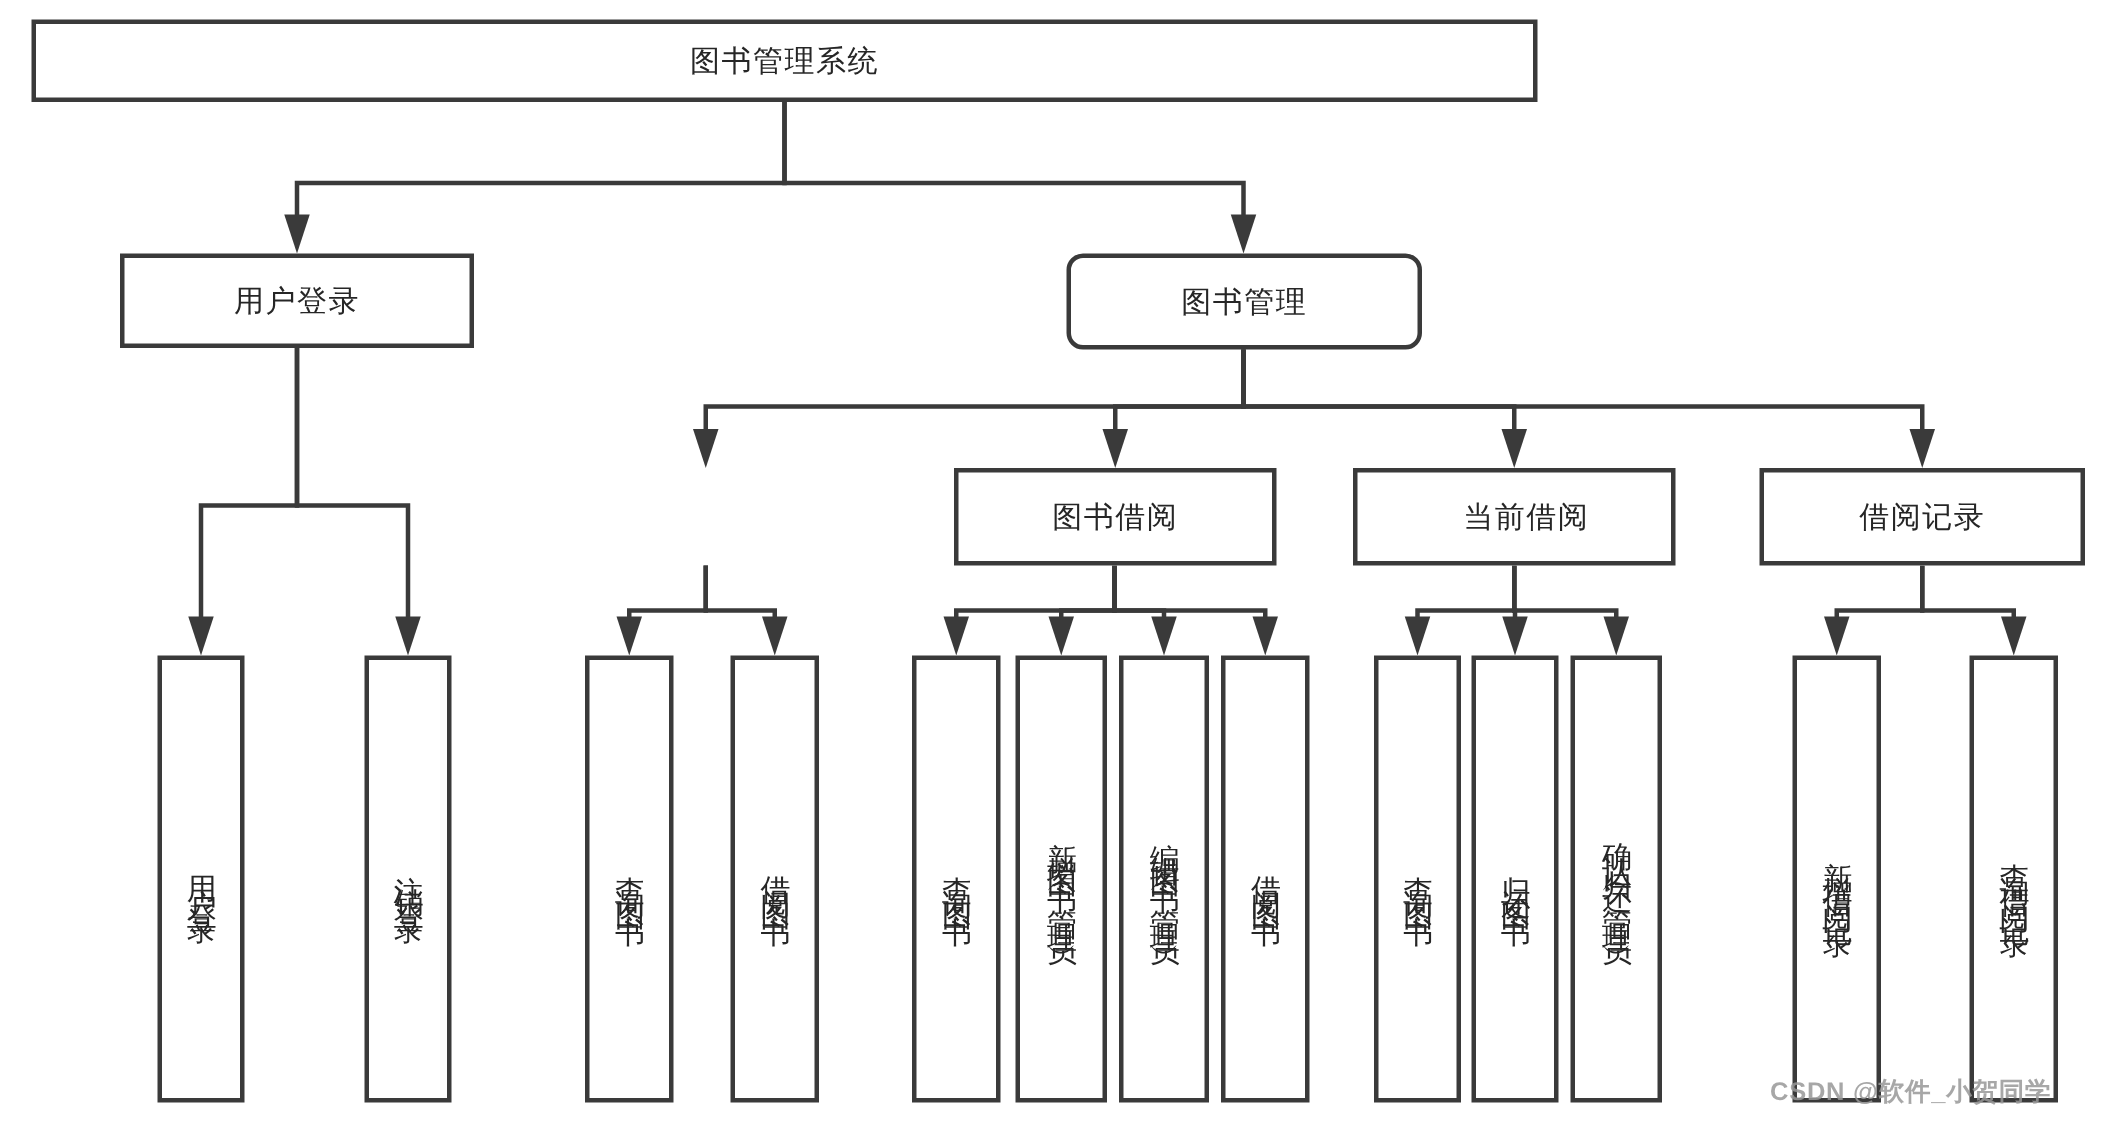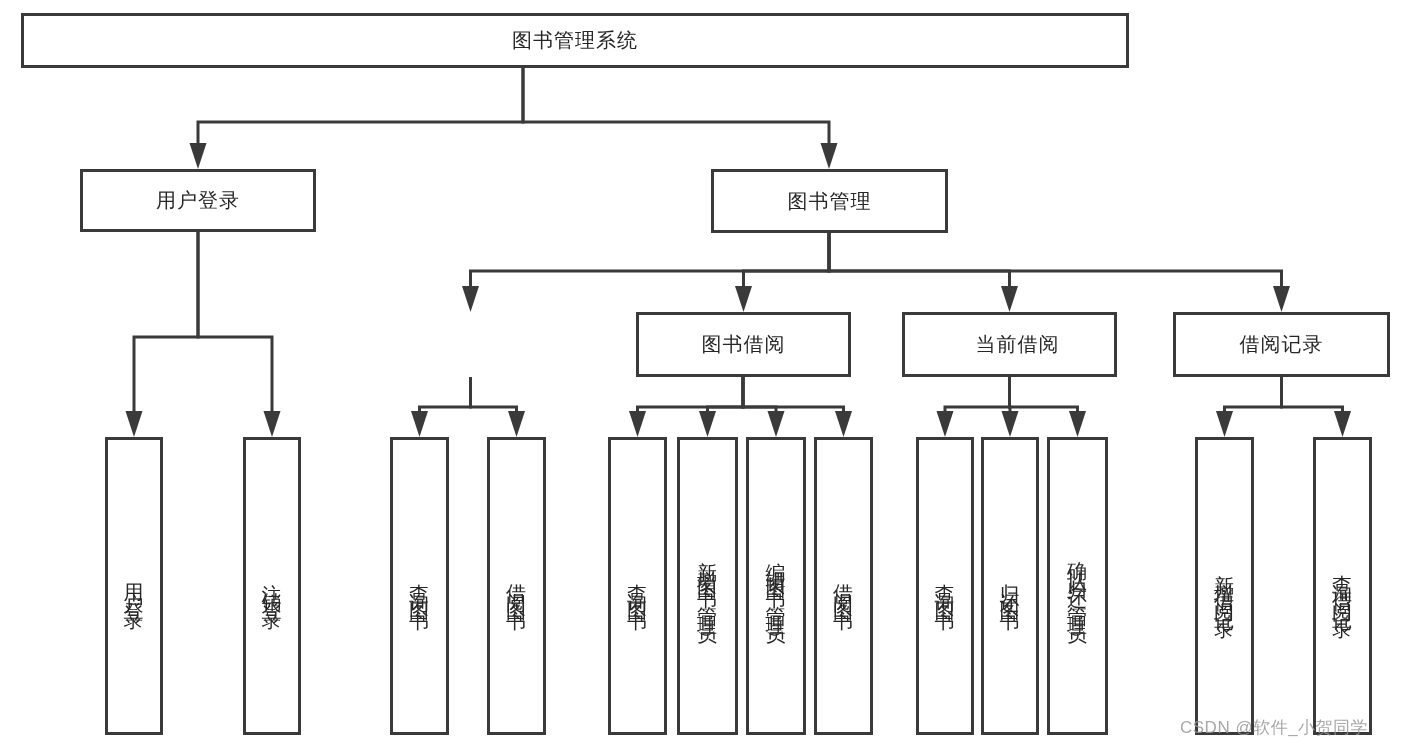--- a/index.html
+++ b/index.html
@@ -49,20 +49,21 @@
   .watermark {
     position: absolute;
     left: 1180px;
     top: 716px;
     width: 210px;
     font-size: 17px;
     letter-spacing: 0.5px;
     color: rgba(152, 152, 152, 0.85);
     z-index: 5;
     white-space: nowrap;
+    font-weight: bold;
   }
 </style>
 </head>
 <body>
 
 <div id="canvas">
 
   <svg id="connector-layer" width="1405" height="747" viewBox="0 0 1405 747" xmlns="http://www.w3.org/2000/svg">
     <g fill="none" stroke="#3a3a3a" stroke-width="3">
 
@@ -108,28 +109,28 @@
       <polygon points="767.5,411 784.5,411 776,437"></polygon>
       <polygon points="835,411 852,411 843.5,437"></polygon>
       <polygon points="936.5,411 953.5,411 945,437"></polygon>
       <polygon points="1001.5,411 1018.5,411 1010,437"></polygon>
       <polygon points="1069,411 1086,411 1077.5,437"></polygon>
       <polygon points="1216,411 1233,411 1224.5,437"></polygon>
       <polygon points="1334,411 1351,411 1342.5,437"></polygon>
     </g>
   </svg>
 
-  <div class="node" style="left:21px; top:13px; width:1108px; height:55px;">
+  <div class="node" style="left:21px; top:13px; width:1004px; height:55px;">
     <span>图书管理系统</span>
   </div>
 
   <div class="node" style="left:80px; top:169px; width:236px; height:63px;">
     <span>用户登录</span>
   </div>
-  <div class="node" style="left:711px; top:169px; width:237px; height:64px;">
+  <div class="node" style="left:711px; top:169px; width:237px; height:64px;border-radius:11px;">
     <span>图书管理</span>
   </div>
 
   <div class="node" style="left:636px; top:312px; width:215px; height:65px;">
     <span>图书借阅</span>
   </div>
   <div class="node" style="left:902px; top:312px; width:215px; height:65px;padding-left:16px;">
     <span>当前借阅</span>
   </div>
   <div class="node" style="left:1173px; top:312px; width:217px; height:65px;">

